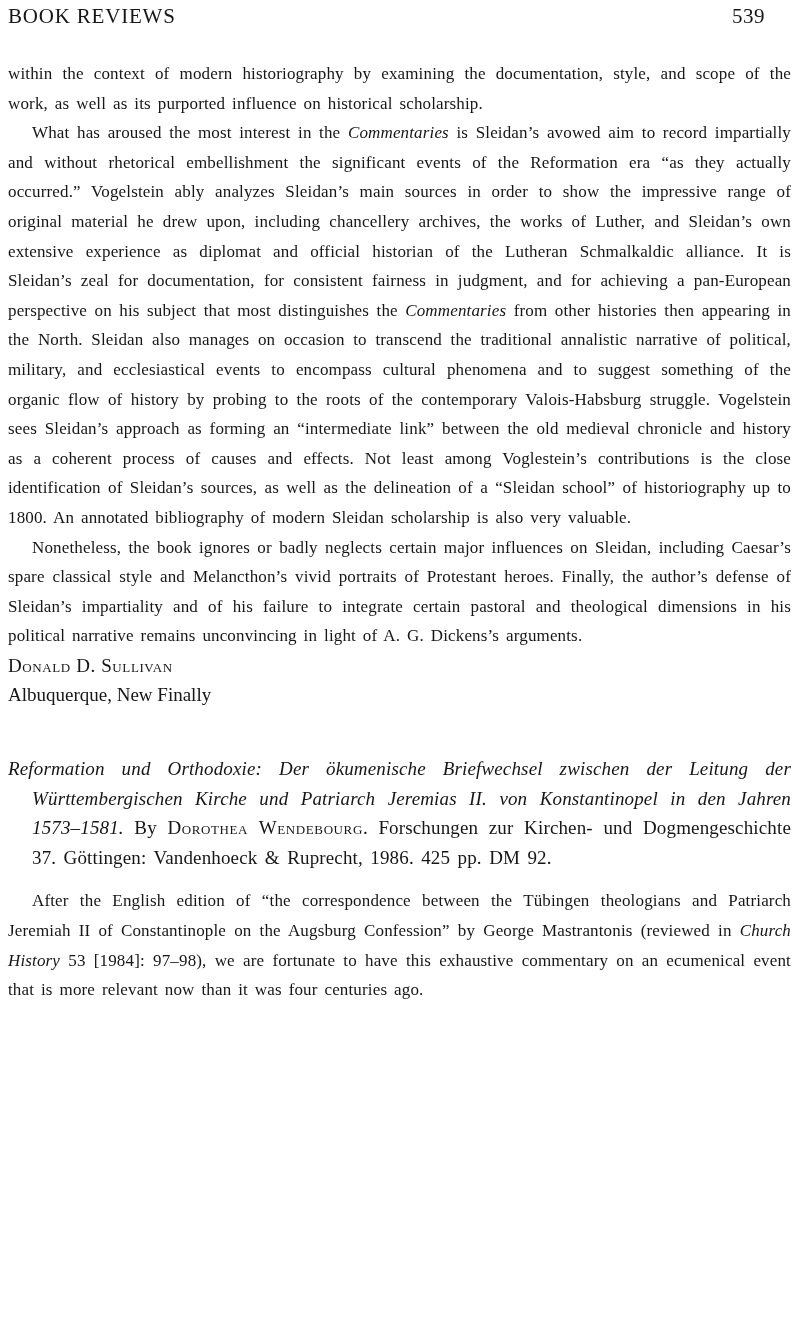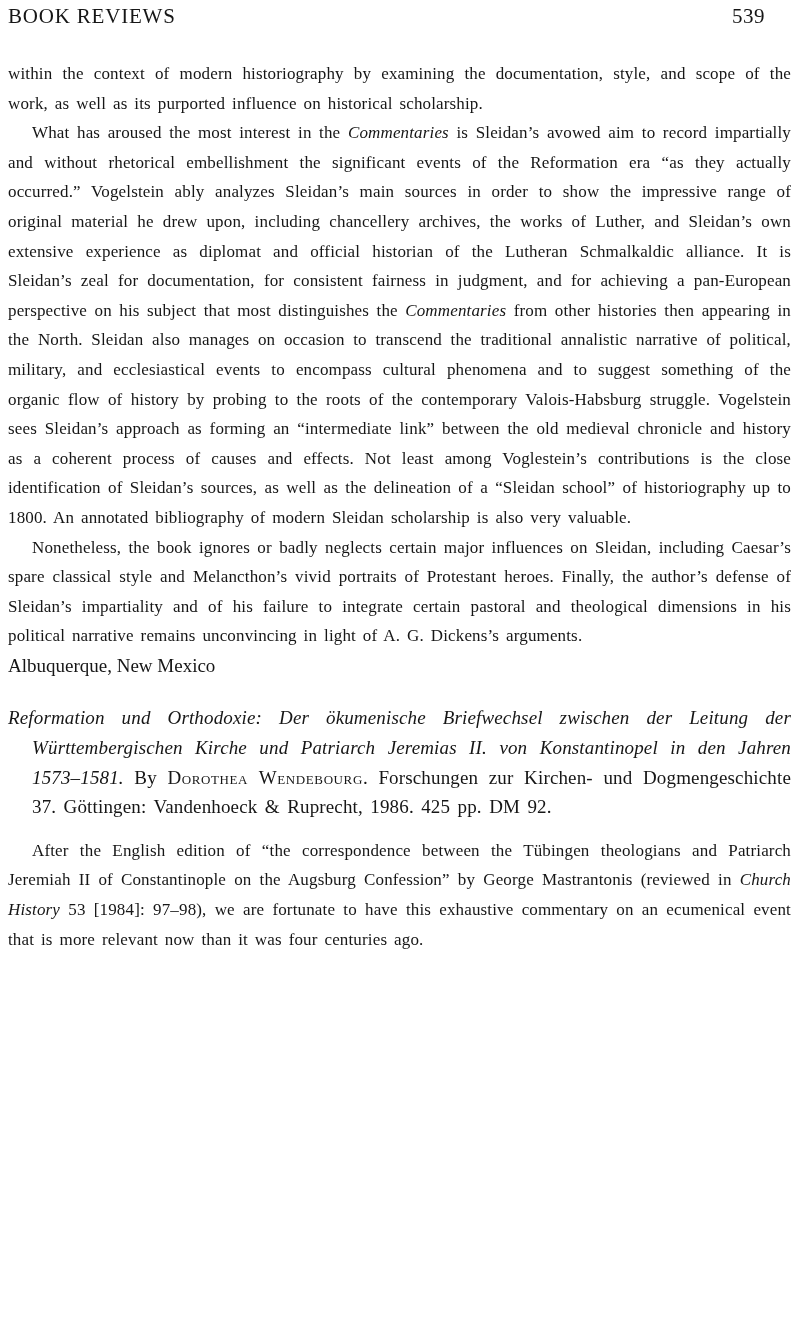--- a/index.html
+++ b/index.html
@@ -54,21 +54,21 @@
   .signature {
     font-size: 19px;
     line-height: 29.6px;
   }
   .sig-line1 {
     display: flex;
     justify-content: space-between;
     align-items: baseline;
   }
   .citation {
-    margin: 23px 0 0 0;
+    margin: 44px 0 0 0;
     font-size: 19px;
     line-height: 29.6px;
     text-align: justify;
     word-spacing: 2.5px;
     letter-spacing: 0.15px;
     padding-left: 24px;
     text-indent: -24px;
   }
   .final-para {
     margin-top: 14px;
@@ -86,23 +86,24 @@
 
   <section>
     <p class="body-para"><span>within the context of modern historiography by examining the documentation, style, and scope of the work, as well as its purported influence on historical scholarship.</span></p>
 
     <p class="body-para indent"><span>What has aroused the most interest in the </span><em>Commentaries</em><span> is Sleidan’s avowed aim to record impartially and without rhetorical embellishment the significant events of the Reformation era “as they actually occurred.” Vogelstein ably analyzes Sleidan’s main sources in order to show the impressive range of original material he drew upon, including chancellery archives, the works of Luther, and Sleidan’s own extensive experience as diplomat and official historian of the Lutheran Schmalkaldic alliance. It is Sleidan’s zeal for documentation, for consistent fairness in judgment, and for achieving a pan-European perspective on his subject that most distinguishes the </span><em>Commentaries</em><span> from other histories then appearing in the North. Sleidan also manages on occasion to transcend the traditional annalistic narrative of political, military, and ecclesiastical events to encompass cultural phenomena and to suggest something of the organic flow of history by probing to the roots of the contemporary Valois-Habsburg struggle. Vogelstein sees Sleidan’s approach as forming an “intermediate link” between the old medieval chronicle and history as a coherent process of causes and effects. Not least among Voglestein’s contributions is the close identification of Sleidan’s sources, as well as the delineation of a “Sleidan school” of historiography up to 1800. An annotated bibliography of modern Sleidan scholarship is also very valuable.</span></p>
 
     <p class="body-para indent"><span>Nonetheless, the book ignores or badly neglects certain major influences on Sleidan, including Caesar’s spare classical style and Melancthon’s vivid portraits of Protestant heroes. Finally, the author’s defense of Sleidan’s impartiality and of his failure to integrate certain pastoral and theological dimensions in his political narrative remains unconvincing in light of A. G. Dickens’s arguments.</span></p>
 
     <div class="signature">
       <div class="sig-line1">
+        <span class="smallcaps">Donald D. Sullivan</span>
       </div>
       <div class="sig-line2">
-        <span>Albuquerque, New Mexico</span>
+        <span>Albuquerque, New Finally</span>
       </div>
     </div>
   </section>
 
   <section>
     <p class="citation"><em>Reformation und Orthodoxie: Der ökumenische Briefwechsel zwischen der Leitung der Württembergischen Kirche und Patriarch Jeremias II. von Konstantinopel in den Jahren 1573–1581.</em><span> By </span><span class="smallcaps">Dorothea Wendebourg</span><span>. Forschungen zur Kirchen- und Dogmengeschichte 37. Göttingen: Vandenhoeck &amp; Ruprecht, 1986. 425 pp. DM 92.</span></p>
 
     <p class="body-para indent final-para"><span>After the English edition of “the correspondence between the Tübingen theologians and Patriarch Jeremiah II of Constantinople on the Augsburg Confession” by George Mastrantonis (reviewed in </span><em>Church History</em><span> 53 [1984]: 97–98), we are fortunate to have this exhaustive commentary on an ecumenical event that is more relevant now than it was four centuries ago.</span></p>
   </section>
 

